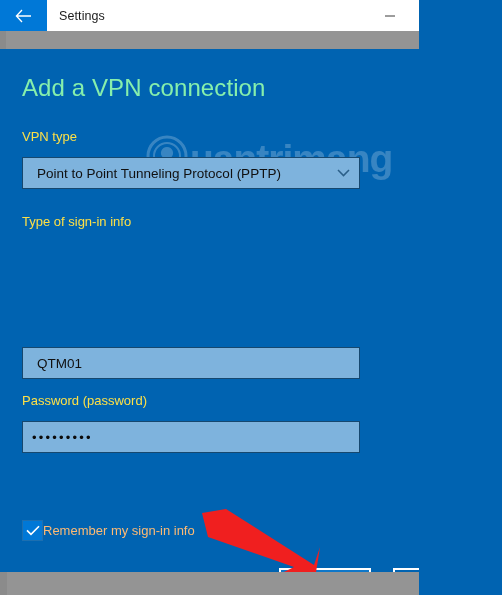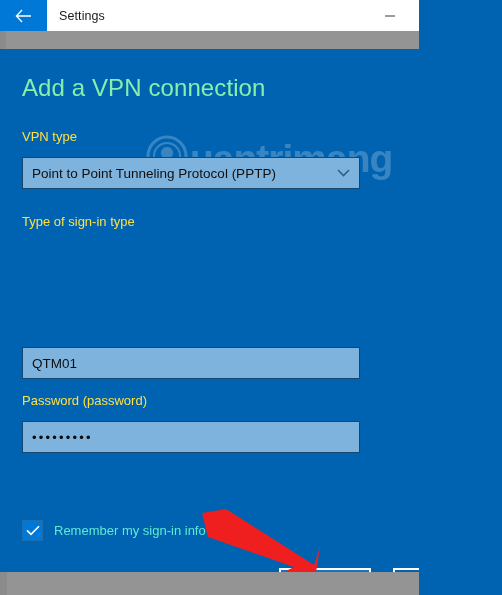--- a/index.html
+++ b/index.html
@@ -138,21 +138,21 @@
     width: 338px;
     height: 32px;
     background: #7eb3dd;
     border: 1px solid #16486f;
     display: flex;
     align-items: center;
     cursor: pointer;
   }
   .control .val {
     flex: 1;
-    padding-left: 9px;
+    padding-left: 14px;
     font-size: 13.5px;
     color: #101010;
     white-space: nowrap;
     overflow: hidden;
   }
   .chev {
     width: 32px;
     display: flex;
     align-items: center;
     justify-content: center;
@@ -175,23 +175,22 @@
   }
   .cbox {
     width: 21px; height: 21px;
     background: #0078d7;
     border: 1px solid #1d6fb0;
     display: flex;
     align-items: center;
     justify-content: center;
   }
   .cb-label {
-    margin-left: 11px;
     font-size: 13px;
-    color: #5eead4;
+    color: #fdba74;
     white-space: nowrap;
   }
 
   
   .btn {
     position: absolute;
     top: 519px;
     height: 31px;
     border: 1px solid #ffffff;
     background: transparent;
@@ -314,21 +313,21 @@
     <div class="field-label" style="top:80px">VPN type</div>
     <div class="control" style="top:108px">
       <span class="val">Point to Point Tunneling Protocol (PPTP)</span>
       <span class="chev">
         <svg width="13" height="8" viewBox="0 0 13 8">
           <path d="M1 1 L6.5 6.6 L12 1" fill="none" stroke="#2b5f88" stroke-width="1.5"></path>
         </svg>
       </span>
     </div>
 
-    <div class="field-label" style="top:165px">Type of sign-in type</div>
+    <div class="field-label" style="top:165px">Type of sign-in info</div>
 
     <div class="control textbox" style="top:298px">
       <span class="val">QTM01</span>
     </div>
 
     <div class="field-label" style="top:344px">Password (password)</div>
     <div class="control textbox" style="top:372px">
       <span class="dots">•••••••••</span>
     </div>
 

